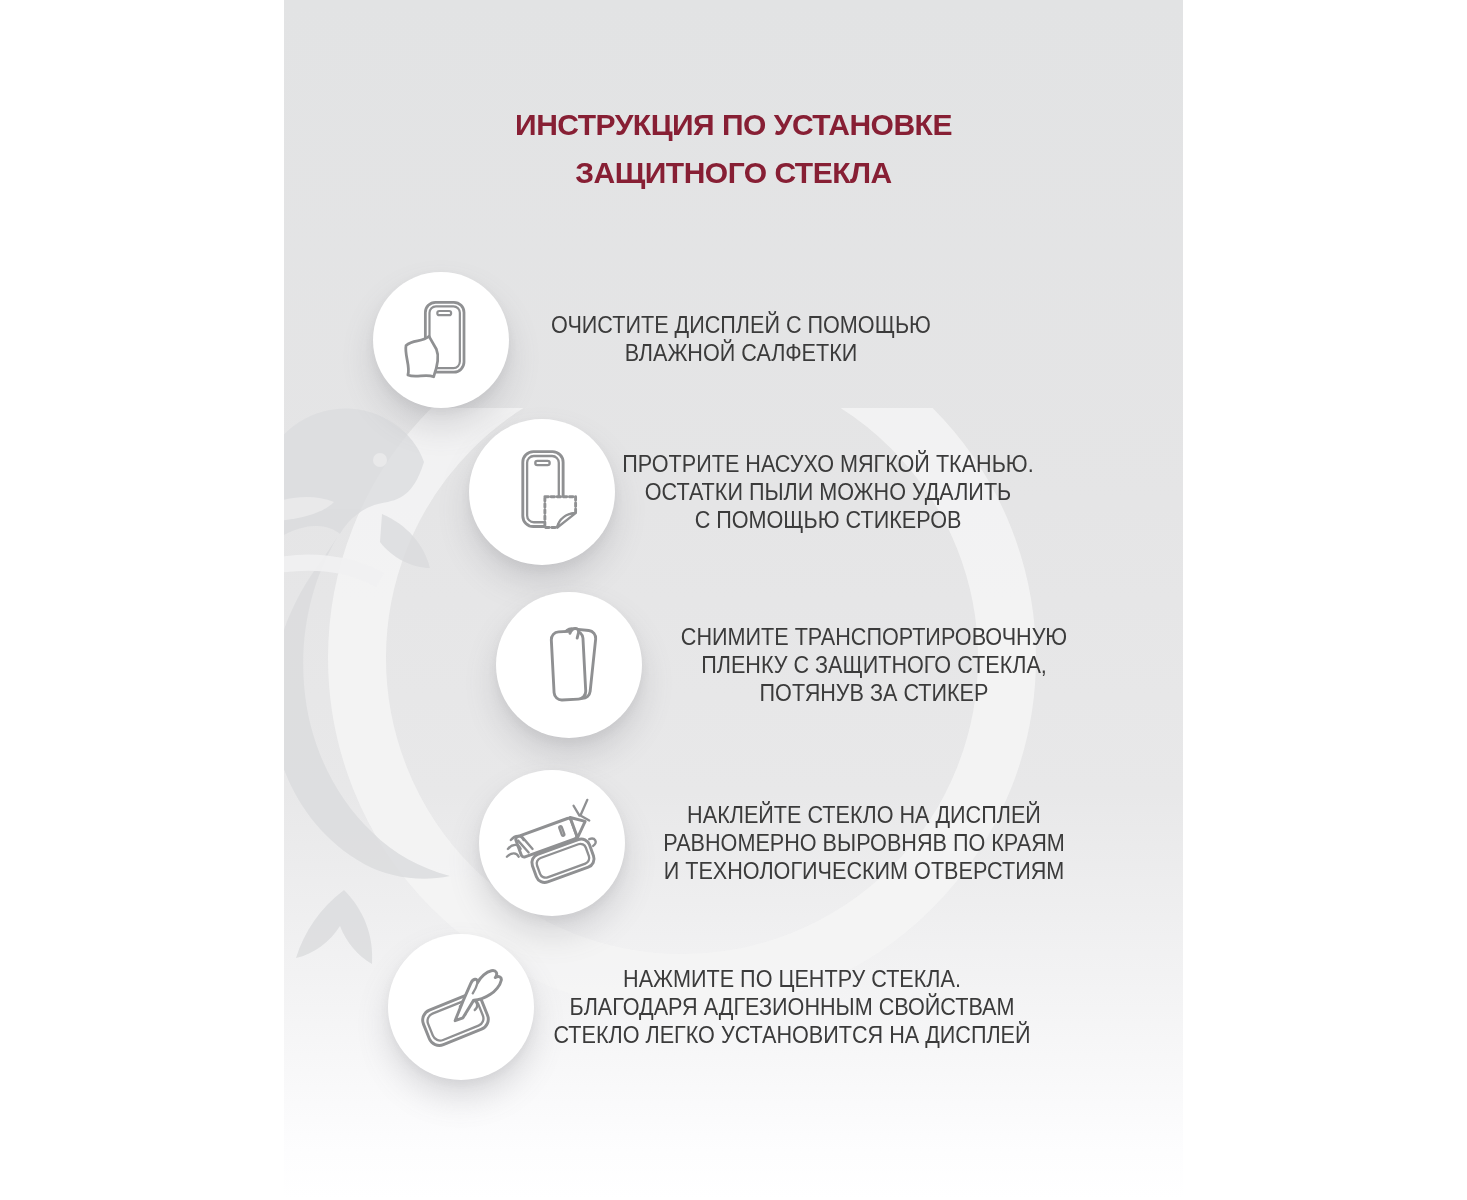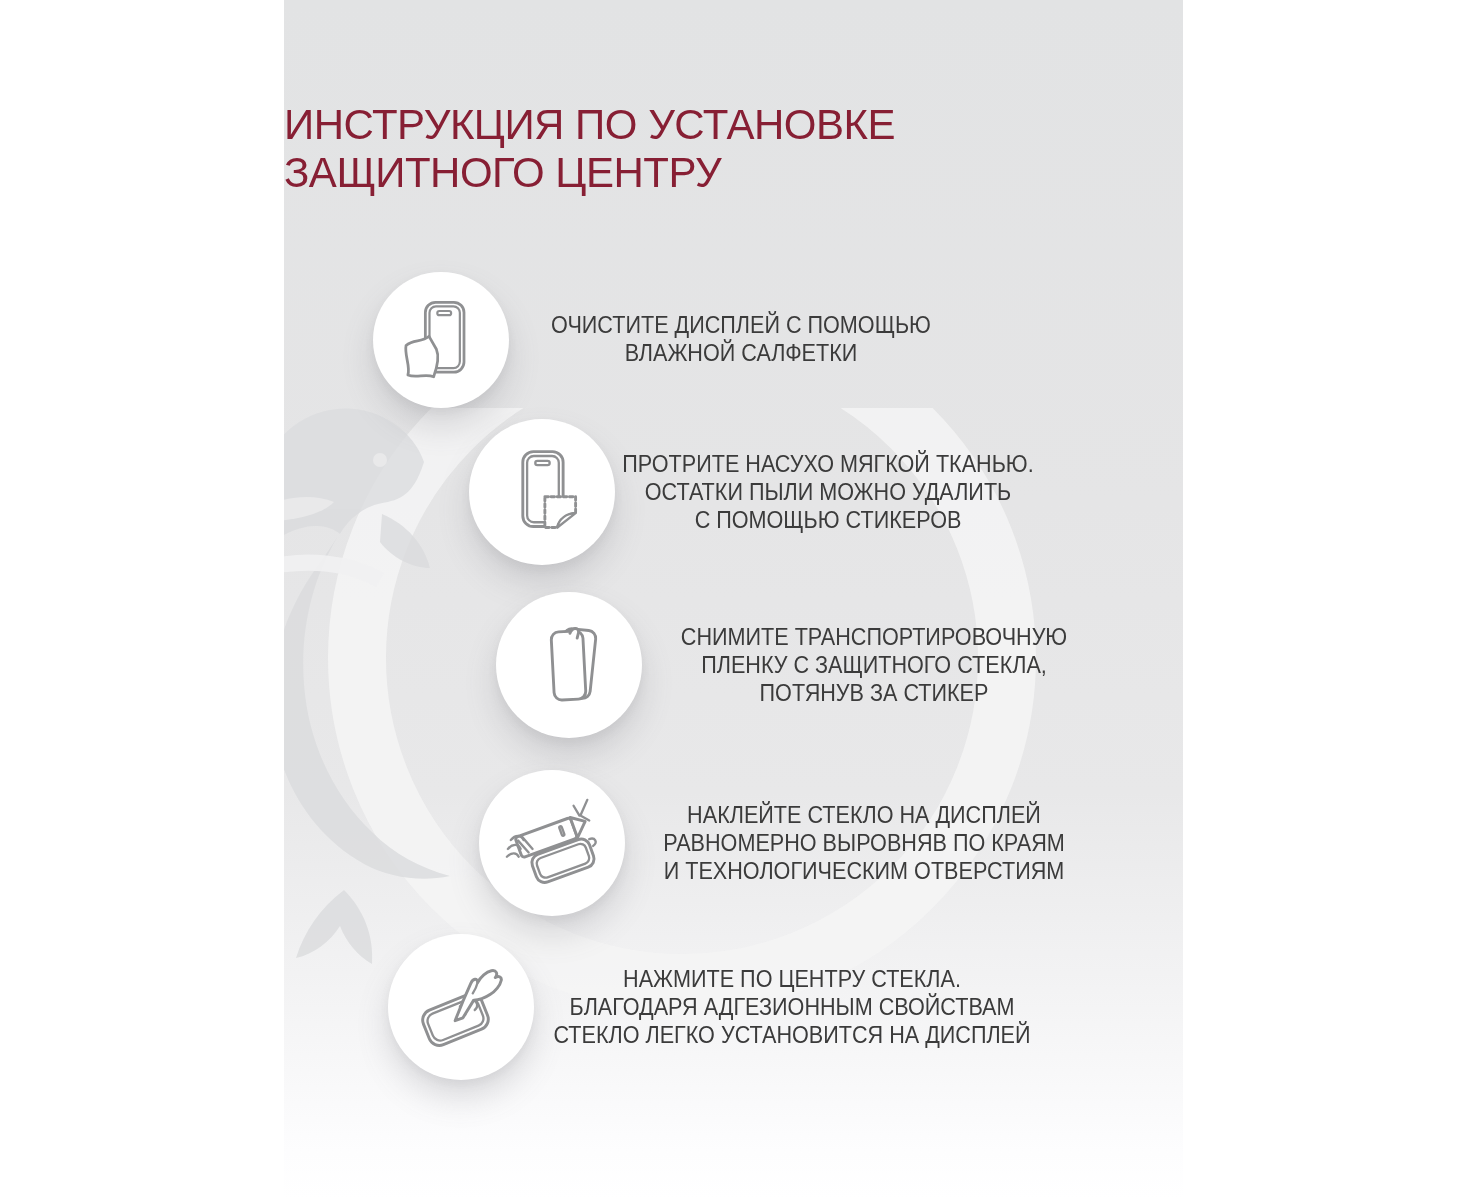--- a/index.html
+++ b/index.html
@@ -1,22 +1,22 @@
 <!DOCTYPE html>
 <html><head>
 <meta charset="utf-8">
 <style>
   html,body{margin:0;padding:0;background:#ffffff;}
   .canvas{position:relative;width:1467px;height:1200px;background:#ffffff;overflow:hidden;
           font-family:"Liberation Sans","DejaVu Sans",sans-serif;}
   .panel{position:absolute;left:284px;top:0;width:899px;height:1200px;overflow:hidden;
          background:linear-gradient(180deg,#e2e3e4 0%,#e5e5e6 42%,#e8e8e9 66%,#f4f4f5 84%,#fdfdfe 96%,#ffffff 100%);}
   .watermark{position:absolute;left:-12px;top:408px;pointer-events:none;}
-  .title{position:absolute;top:101px;left:0;width:100%;margin:0;
-         font-size:42px;line-height:48px;font-weight:normal;color:#871f34;letter-spacing:-0.5px;}
+  .title{position:absolute;top:101px;left:0;width:100%;margin:0;text-align:center;
+         font-size:30px;line-height:48px;font-weight:bold;color:#871f34;letter-spacing:-0.5px;}
   .circle{position:absolute;border-radius:50%;background:#ffffff;
           box-shadow:0 18px 32px rgba(100,100,108,.20),0 5px 10px rgba(100,100,108,.08);
           display:flex;align-items:center;justify-content:center;}
   .c1{left:89px; top:272px;width:136px;height:136px;}
   .c2{left:185px;top:419px;width:146px;height:146px;}
   .c3{left:212px;top:592px;width:146px;height:146px;}
   .c4{left:195px;top:770px;width:146px;height:146px;}
   .c5{left:104px;top:934px;width:146px;height:146px;}
   .step-text{position:absolute;width:600px;text-align:center;font-size:24px;line-height:28px;
              color:#3b3b3b;transform:scaleX(.9);}
@@ -43,21 +43,21 @@
         <path d="M66,128 C40,172 28,222 32,276 C36,332 60,386 100,424 C122,446 148,460 178,468 C150,474 118,470 92,456 C38,426 4,368 0,306 C-4,252 16,196 50,152 Z"></path>
         <path d="M72,482 C92,502 102,528 100,556 C86,548 74,534 68,518 C58,534 42,546 24,550 C32,524 48,500 72,482 Z"></path>
       </g>
       <circle cx="108" cy="52" r="7" fill="#e9e9ea"></circle>
       <path d="M-8,98 C16,88 42,86 62,94 C50,106 26,112 -8,114 Z" fill="#e9e9ea"></path>
       <path d="M-8,160 C34,150 76,154 108,172" fill="none" stroke="#f1f1f2" stroke-width="16" opacity="0.9"></path>
     </svg>
 
     <h1 class="title">
       <span>ИНСТРУКЦИЯ ПО УСТАНОВКЕ</span><br>
-      <span>ЗАЩИТНОГО ЦЕНТРУ</span>
+      <span>ЗАЩИТНОГО СТЕКЛА</span>
     </h1>
 
     <div class="circle c1">
       <svg class="icon" width="92" height="92" viewBox="0 0 100 100">
         <rect x="33" y="9" width="42" height="76" rx="11"></rect>
         <rect class="thin" x="37.5" y="13.5" width="33" height="67" rx="7"></rect>
         <rect class="thin" x="46" y="18.5" width="15" height="4.5" rx="2.2"></rect>
         <path class="wfill" d="M12,56 C20,49 29,53 37,46 L45,60 C48,67 47,76 42,90 C33,86 23,92 14,88 C17,79 10,66 12,56 Z"></path>
       </svg>
     </div>

